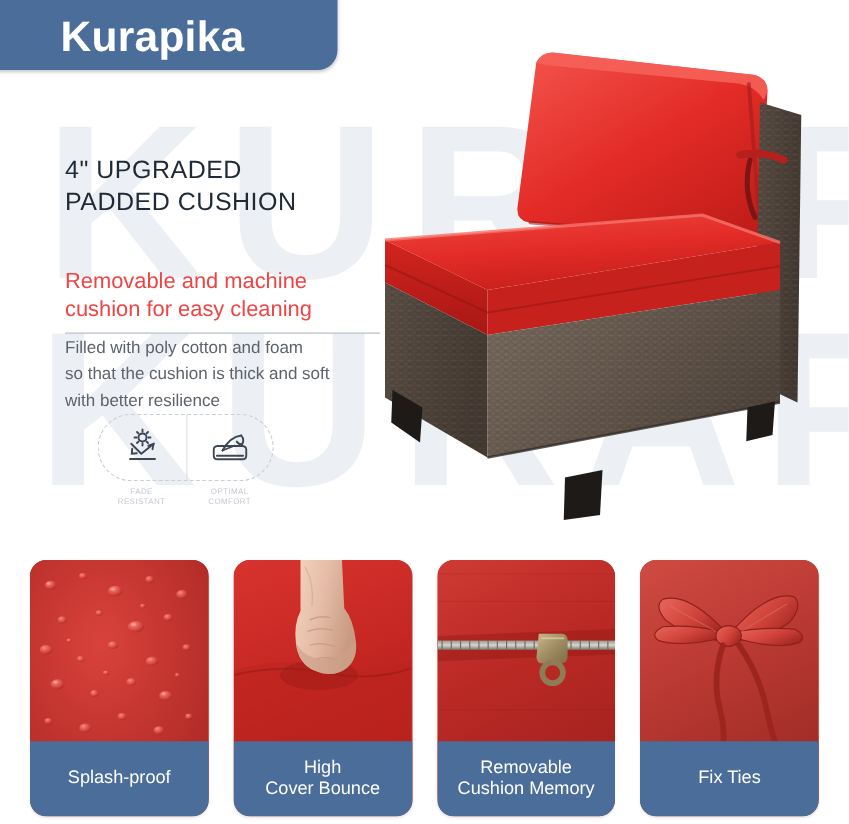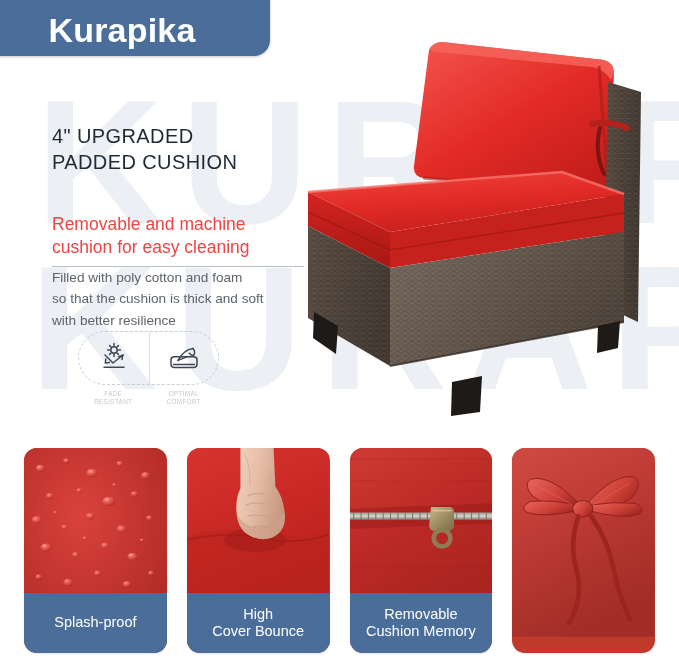--- a/index.html
+++ b/index.html
@@ -418,16 +418,19 @@
         </g>
         <g fill="none" stroke="#9b241f" stroke-width="5" stroke-linecap="round" opacity="0.9">
           <path d="M72 74 Q62 104 70 132 Q78 162 62 190"></path>
           <path d="M86 74 Q104 100 110 130 Q116 160 128 186"></path>
         </g>
         <g fill="none" stroke="#e1786e" stroke-width="0.9" opacity="0.55">
           <path d="M26 40 Q48 52 66 62"></path>
           <path d="M128 38 Q108 50 88 62"></path>
         </g>
       </svg>
+      <div class="panel-caption">
+        <span>Fix Ties</span>
+      </div>
     </div>
 
   </div>
 </div>
 
 </body></html>

